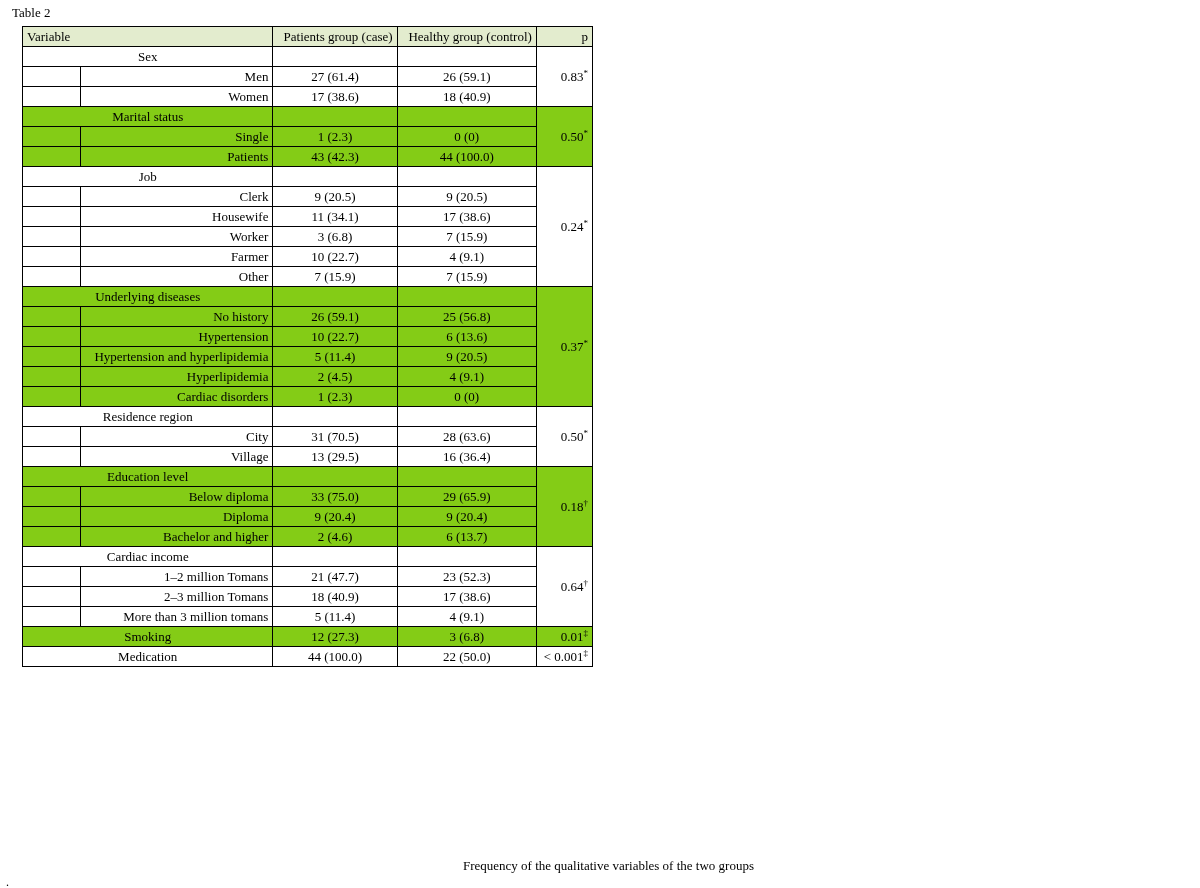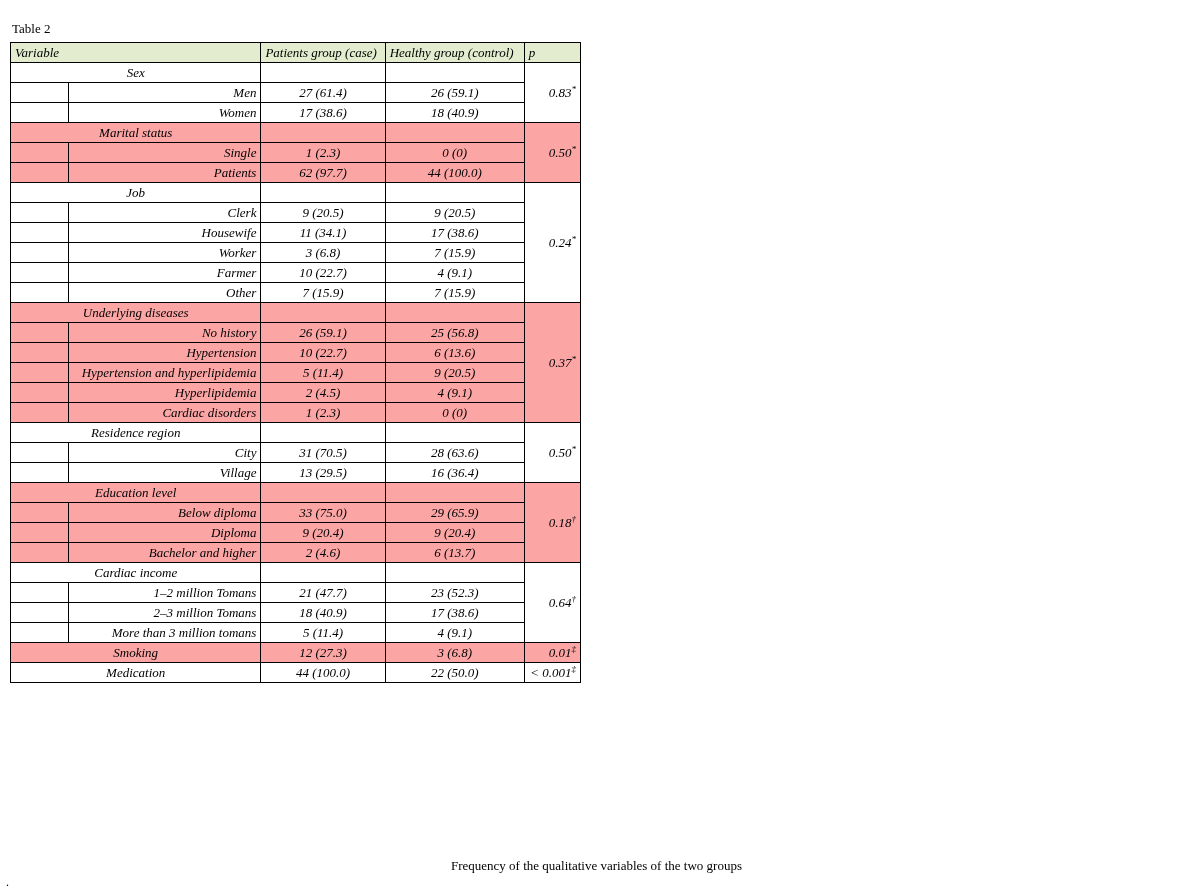--- a/index.html
+++ b/index.html
@@ -14,70 +14,69 @@
     font-size: 13px;
     color: #000000;
     position: relative;
     overflow: hidden;
   }
   .page {
     position: relative;
     width: 1200px;
     height: 888px;
     box-sizing: border-box;
-    padding: 22px 10px;
+    padding: 6px 10px;
   }
   .table-label {
     font-size: 13px;
     margin: 0 0 6px 2px;
     line-height: 14px;
   }
   table.data-table {
     border-collapse: collapse;
     table-layout: fixed;
     width: 571px;
-    margin-left: 0;
+    margin-left: 12px;
     border: 1px solid #000;
-    font-style: italic;
   }
   table.data-table td, table.data-table th {
     border: 1px solid #000;
     padding: 2px 4px;
     font-size: 13px;
     line-height: 15px;
     vertical-align: middle;
     font-weight: normal;
   }
   col.c-indent { width: 58px; }
   col.c-label  { width: 192px; }
   col.c-case   { width: 124px; }
   col.c-ctrl   { width: 139px; }
   col.c-p      { width: 56px; }
 
   thead th {
     background: #e3ecce;
     font-weight: bold;
     text-align: left;
   }
-  thead th.center { text-align: left; }
-
-  .row-shade td { background: #fca5a5; }
+  thead th.center { text-align: right; }
+
+  .row-shade td { background: #84cc16; }
   .row-plain td { background: #ffffff; }
 
   td.num { text-align: center; }
   td.pcol { text-align: right; vertical-align: top; padding-top: 3px; }
   td.group-label { text-align: center; }
   td.sub-label { text-align: right; }
   td.blank { }
 
   sup { font-size: 9px; line-height: 0; vertical-align: super; }
 
   .caption {
     position: absolute;
-    left: 451px;
+    left: 463px;
     top: 858px;
     font-size: 13px;
     line-height: 15px;
   }
   .footer-dot {
     position: absolute;
     left: 6px;
     top: 876px;
     font-size: 12px;
     line-height: 12px;
@@ -133,21 +132,21 @@
         </tr>
         <tr class="row-shade">
           <td class="blank"></td>
           <td class="sub-label">Single</td>
           <td class="num">1 (2.3)</td>
           <td class="num">0 (0)</td>
         </tr>
         <tr class="row-shade">
           <td class="blank"></td>
           <td class="sub-label">Patients</td>
-          <td class="num">62 (97.7)</td>
+          <td class="num">43 (42.3)</td>
           <td class="num">44 (100.0)</td>
         </tr>
         <tr class="row-plain">
           <td colspan="2" class="group-label">Job</td>
           <td class="num"></td>
           <td class="num"></td>
           <td class="pcol" rowspan="6"><span>0.24</span><sup>*</sup></td>
         </tr>
         <tr class="row-plain">
           <td class="blank"></td>

